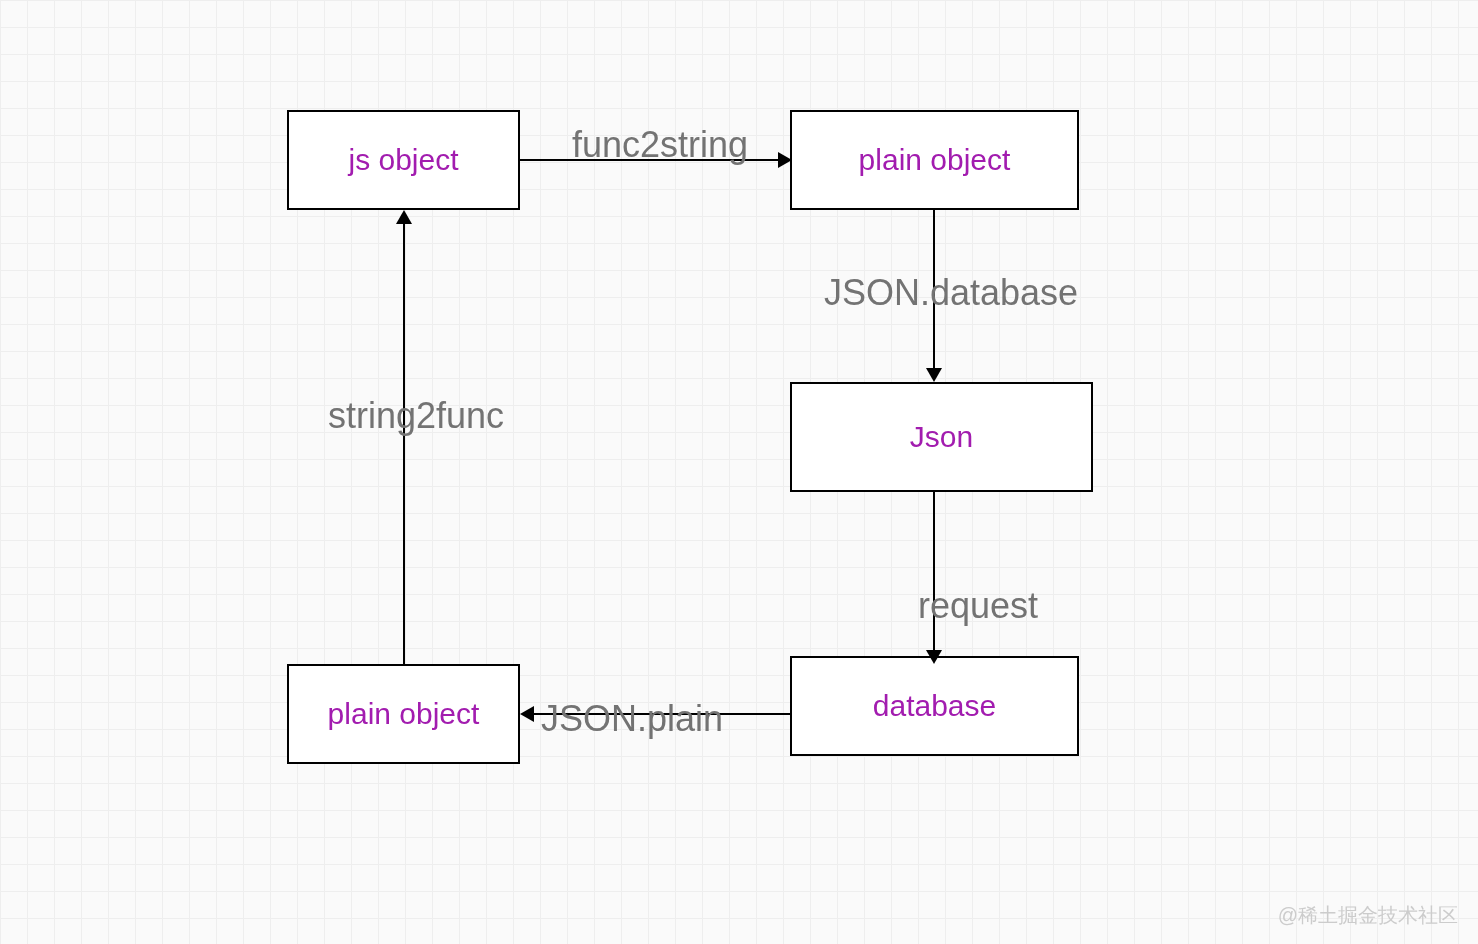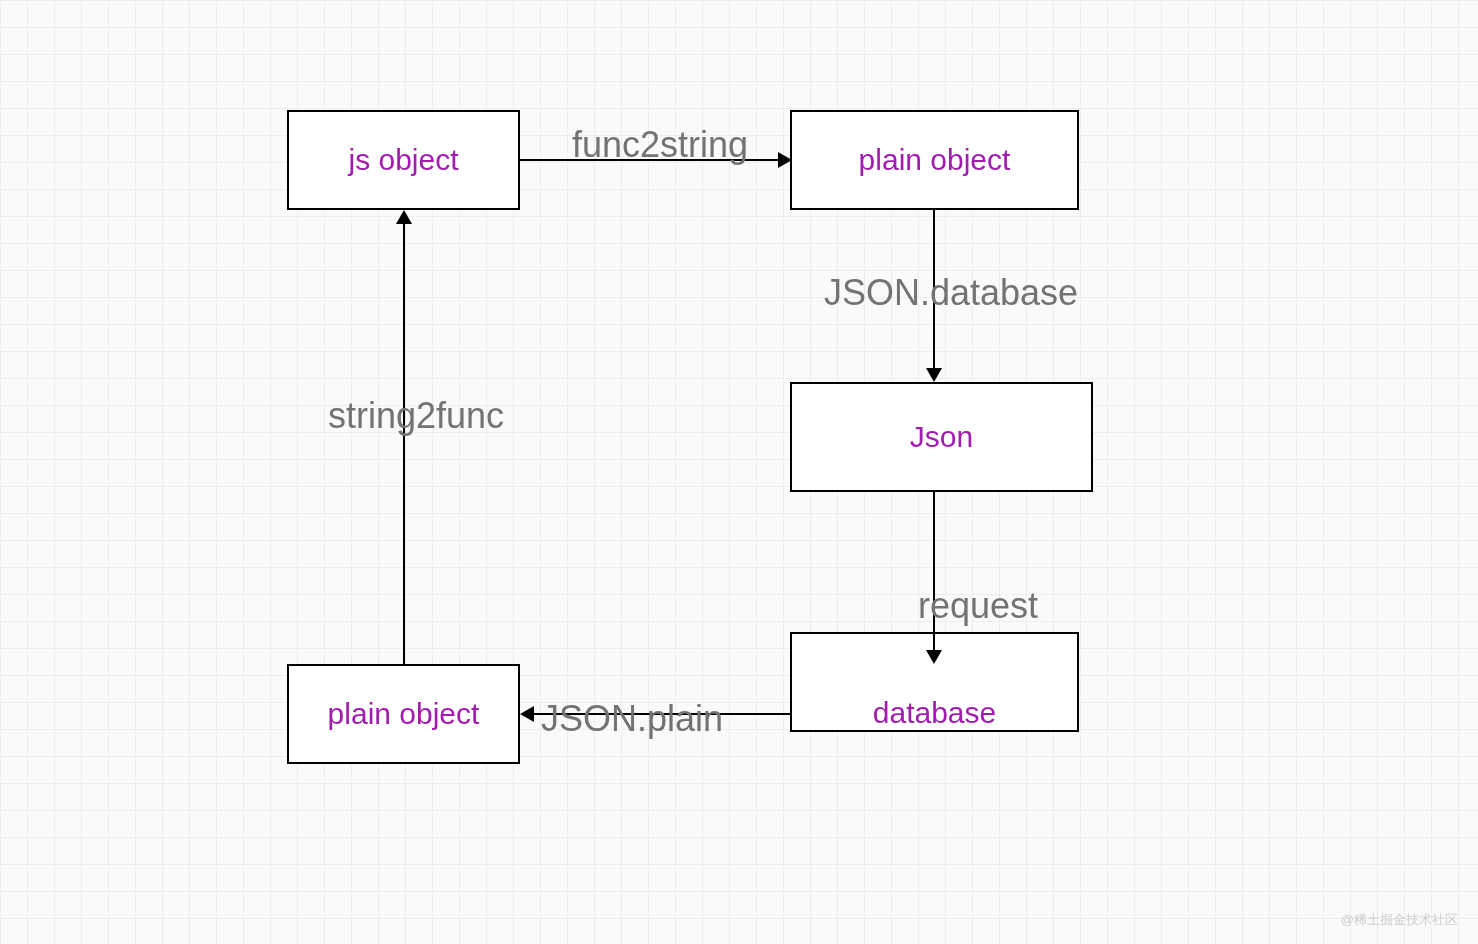--- a/index.html
+++ b/index.html
@@ -41,40 +41,40 @@
     .label {
       position: absolute;
       font-size: 36px;
       color: #737373;
       background: transparent;
     }
     .watermark {
       position: absolute;
       bottom: 15px;
       right: 20px;
-      font-size: 13px;
+      font-size: 20px;
       color: #ccc;
     }
   </style>
 </head>
 <body>
 
 <div class="box" style="left:287px; top:110px; width:233px; height:100px;">
   <span>js object</span>
 </div>
 
 <div class="box" style="left:790px; top:110px; width:289px; height:100px;">
   <span>plain object</span>
 </div>
 
 <div class="box" style="left:790px; top:382px; width:303px; height:110px;">
   <span>Json</span>
 </div>
 
-<div class="box" style="left:790px; top:632px; width:289px; height:100px;align-items:flex-end;">
+<div class="box" style="left:790px; top:656px; width:289px; height:100px;">
   <span>database</span>
 </div>
 
 <div class="box" style="left:287px; top:664px; width:233px; height:100px;">
   <span>plain object</span>
 </div>
 
 <div class="arrow-line" style="left:520px; top:159px; width:258px; height:2px;"></div>
 <div class="arrow-head" style="left:778px; top:152px; border-left:14px solid #000; border-top:8px solid transparent; border-bottom:8px solid transparent;"></div>
 <div class="label" style="left:572px; top:124px;">func2string</div>

